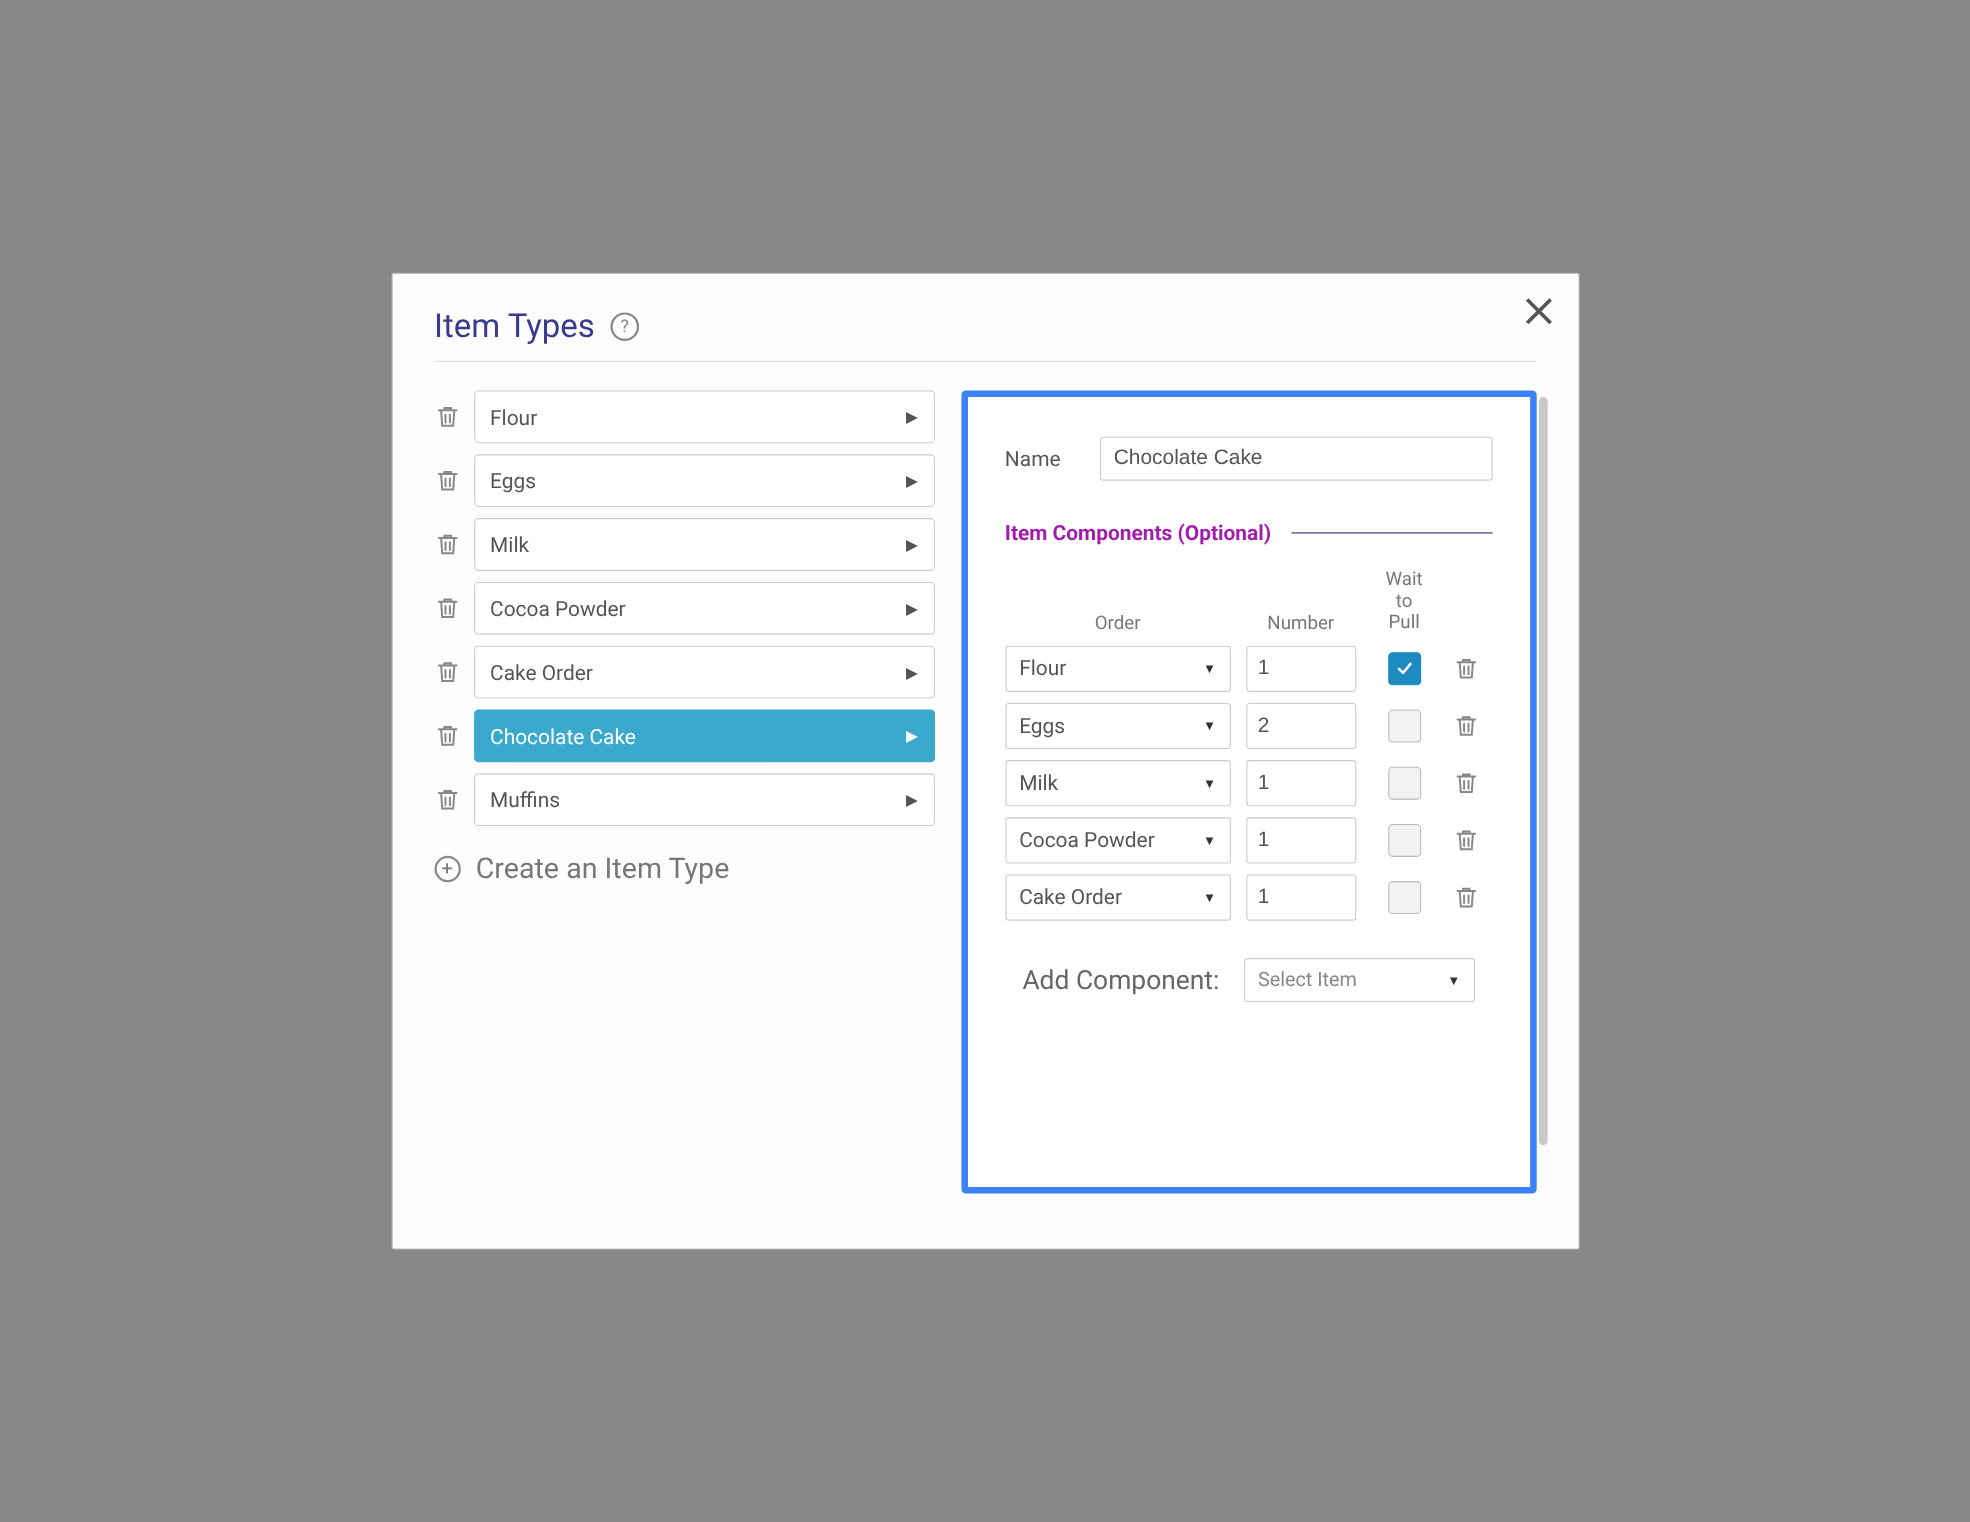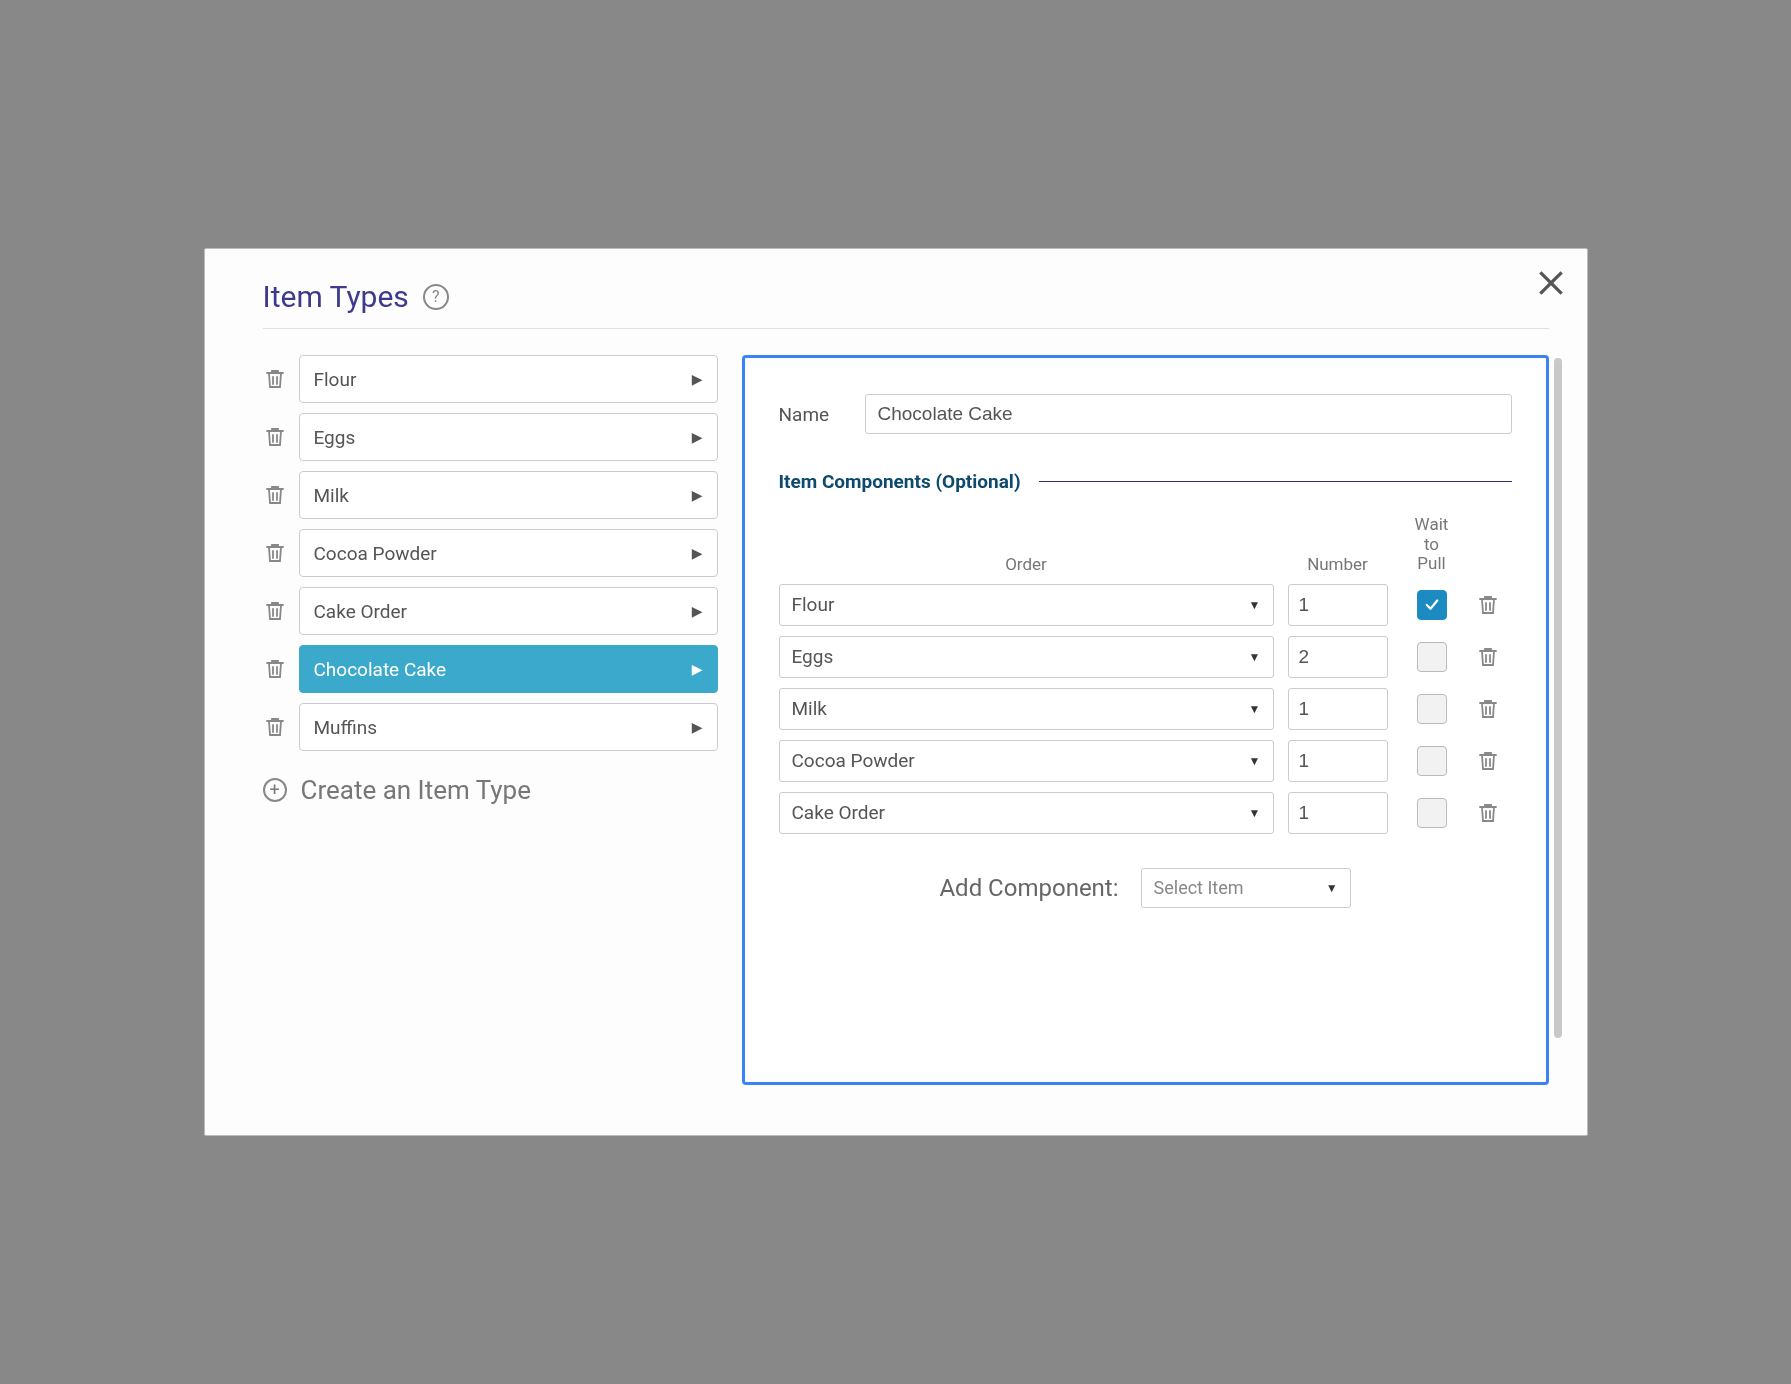--- a/index.html
+++ b/index.html
@@ -9,23 +9,23 @@
     display: flex;
     align-items: center;
     justify-content: center;
     min-height: 100vh;
     padding: 10px;
   }
   .modal {
     background: #fdfdfd;
     border: 1px solid #bbb;
     border-radius: 2px;
-    width: 1384px;
+    width: 1080px;
     position: relative;
-    padding: 30px 38px 50px 58px;
+    padding: 30px 38px 50px 38px;
   }
   .modal-close {
     position: absolute;
     top: 18px;
     right: 20px;
     width: 32px;
     height: 32px;
     cursor: pointer;
     color: #555;
   }
@@ -121,21 +121,21 @@
     line-height: 1;
   }
   .create-label {
     font-size: 26px;
     font-weight: 400;
     color: #777;
   }
   .right-col {
     flex: 1;
     background: #fff;
-    border: 3px solid #3b82f6;
+    border: 6px solid #3b82f6;
     border-radius: 4px;
     padding: 36px 34px 60px 34px;
     position: relative;
     min-height: 730px;
   }
   .scroll-indicator {
     position: absolute;
     right: -16px;
     top: 0;
     width: 8px;
@@ -172,21 +172,21 @@
   .section-header {
     display: flex;
     align-items: center;
     gap: 18px;
     margin-top: 36px;
     margin-bottom: 22px;
   }
   .section-title {
     font-size: 19px;
     font-weight: 700;
-    color: #0c4a6e;
+    color: #a21caf;
   }
   .section-line {
     flex: 1;
     height: 1px;
     background: #2d2a7d;
   }
   .comp-table { width: 100%; }
   .comp-head {
     display: grid;
     grid-template-columns: 1fr 100px 60px 36px;

